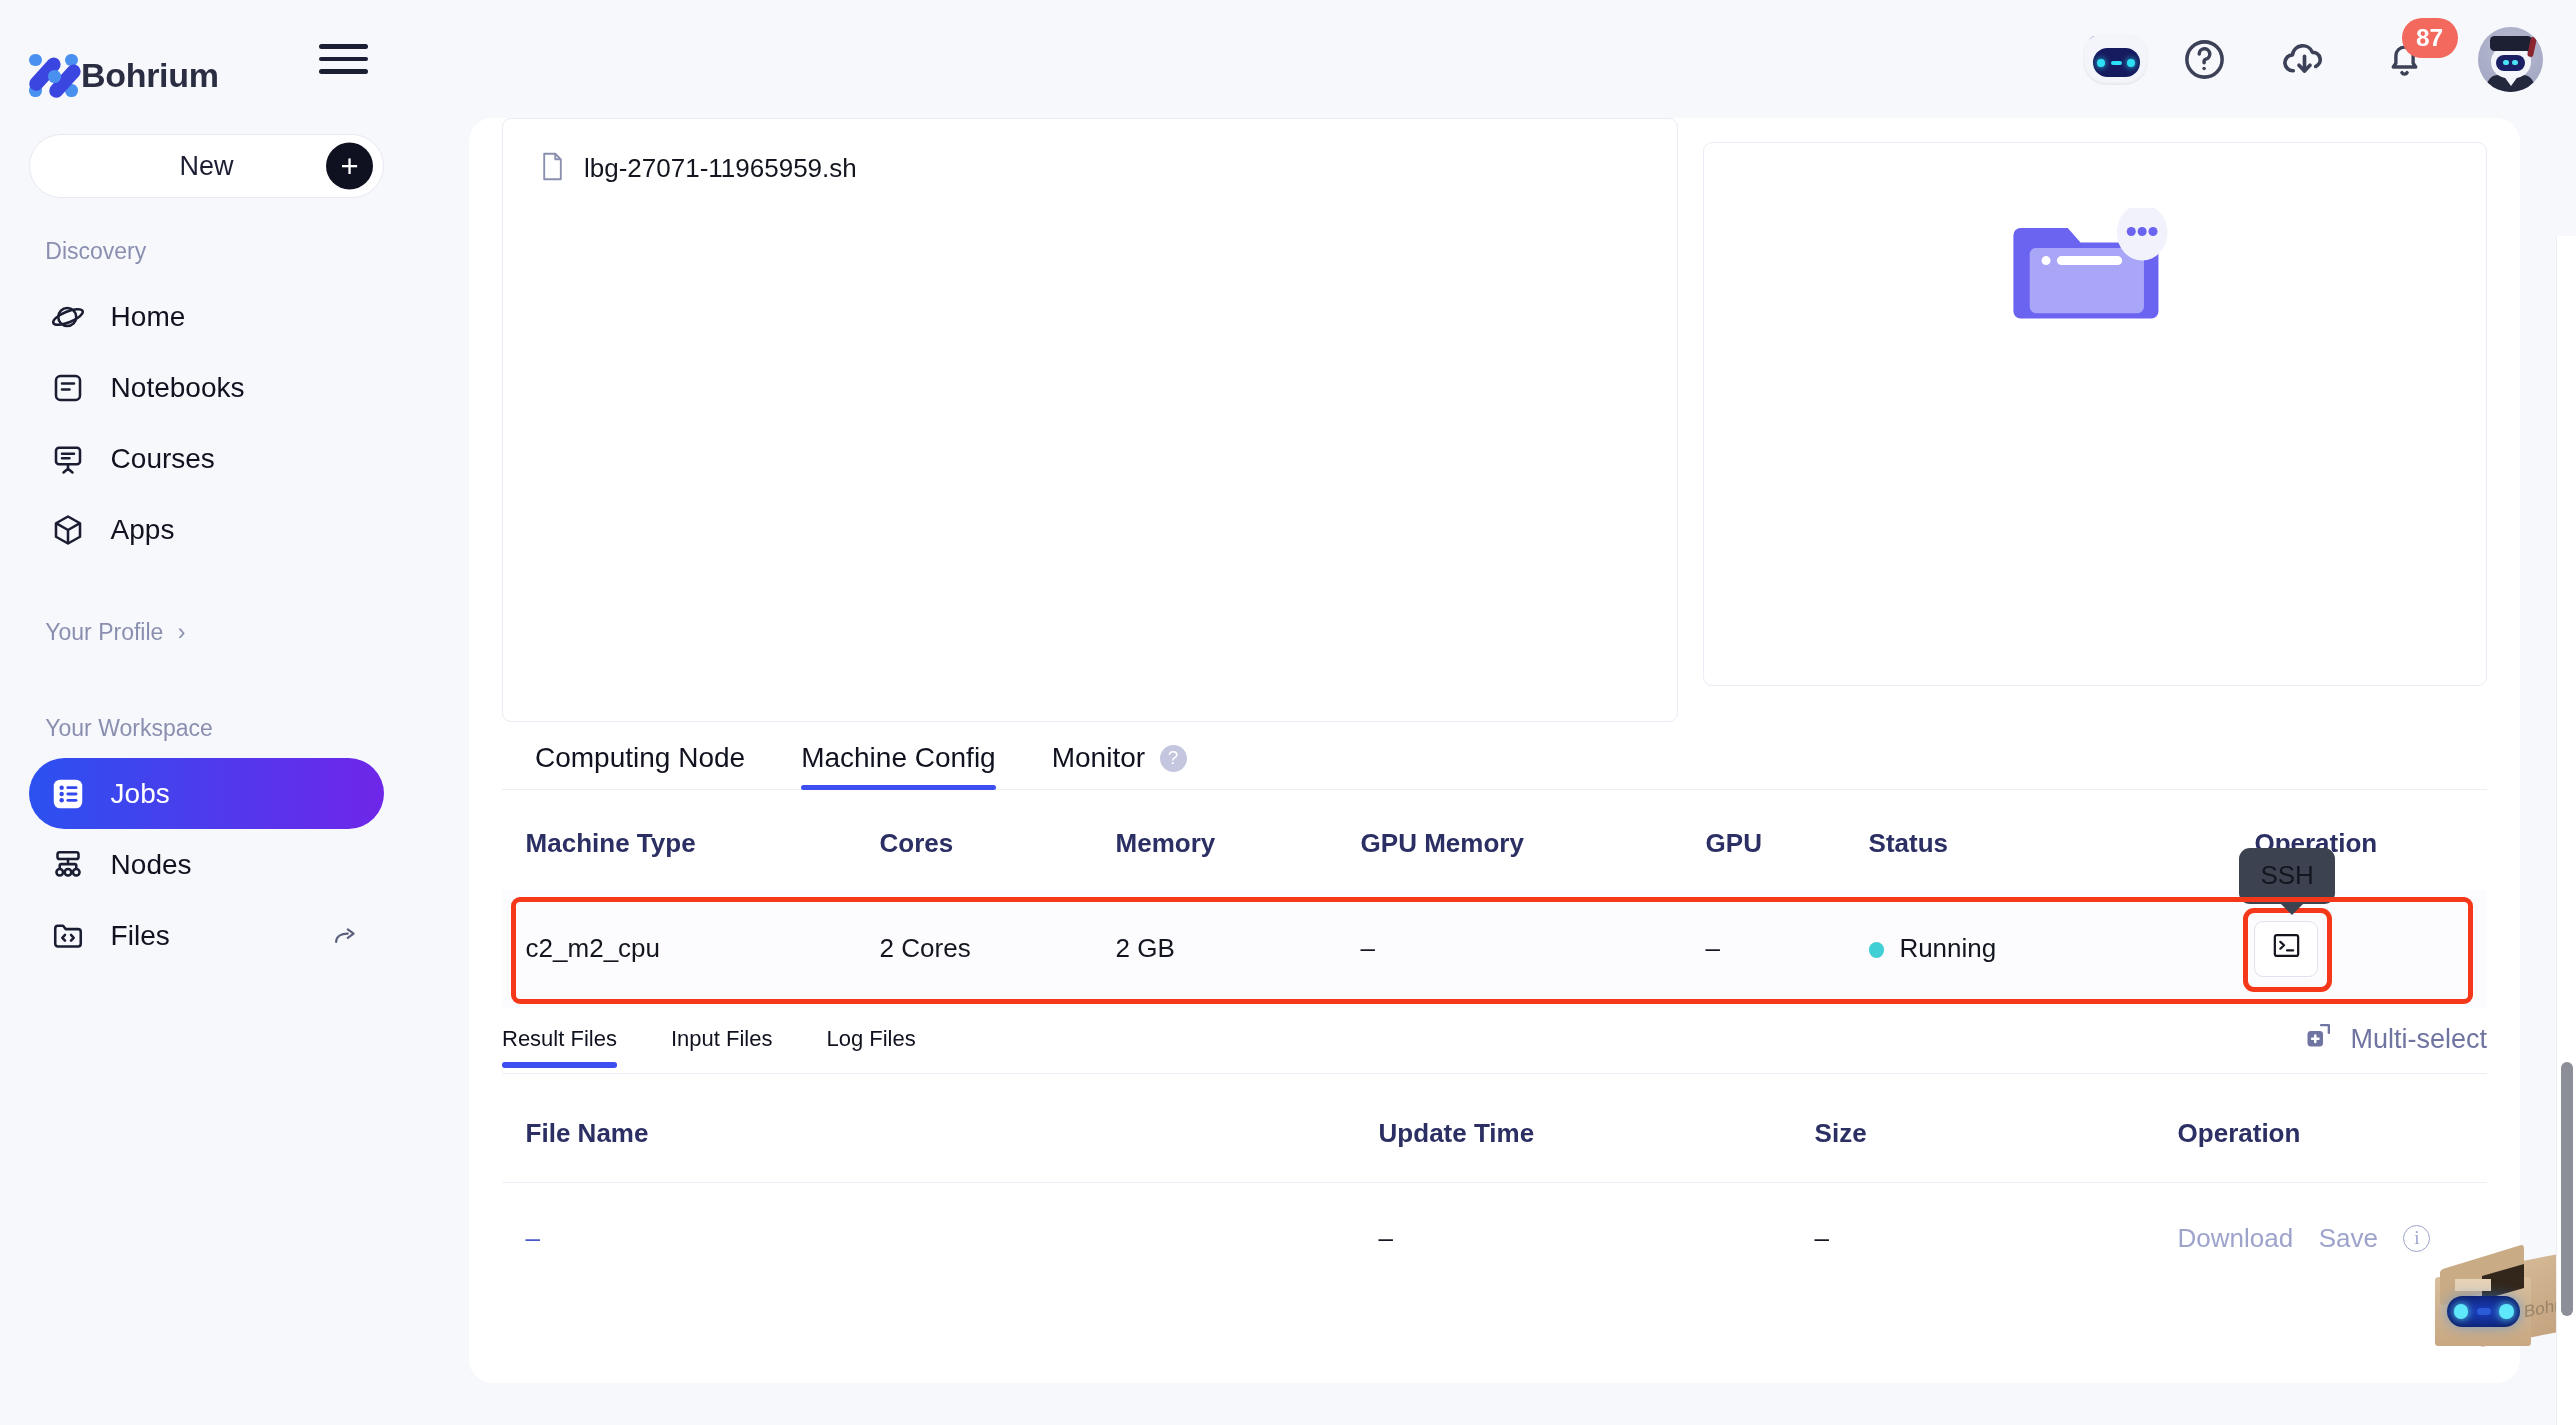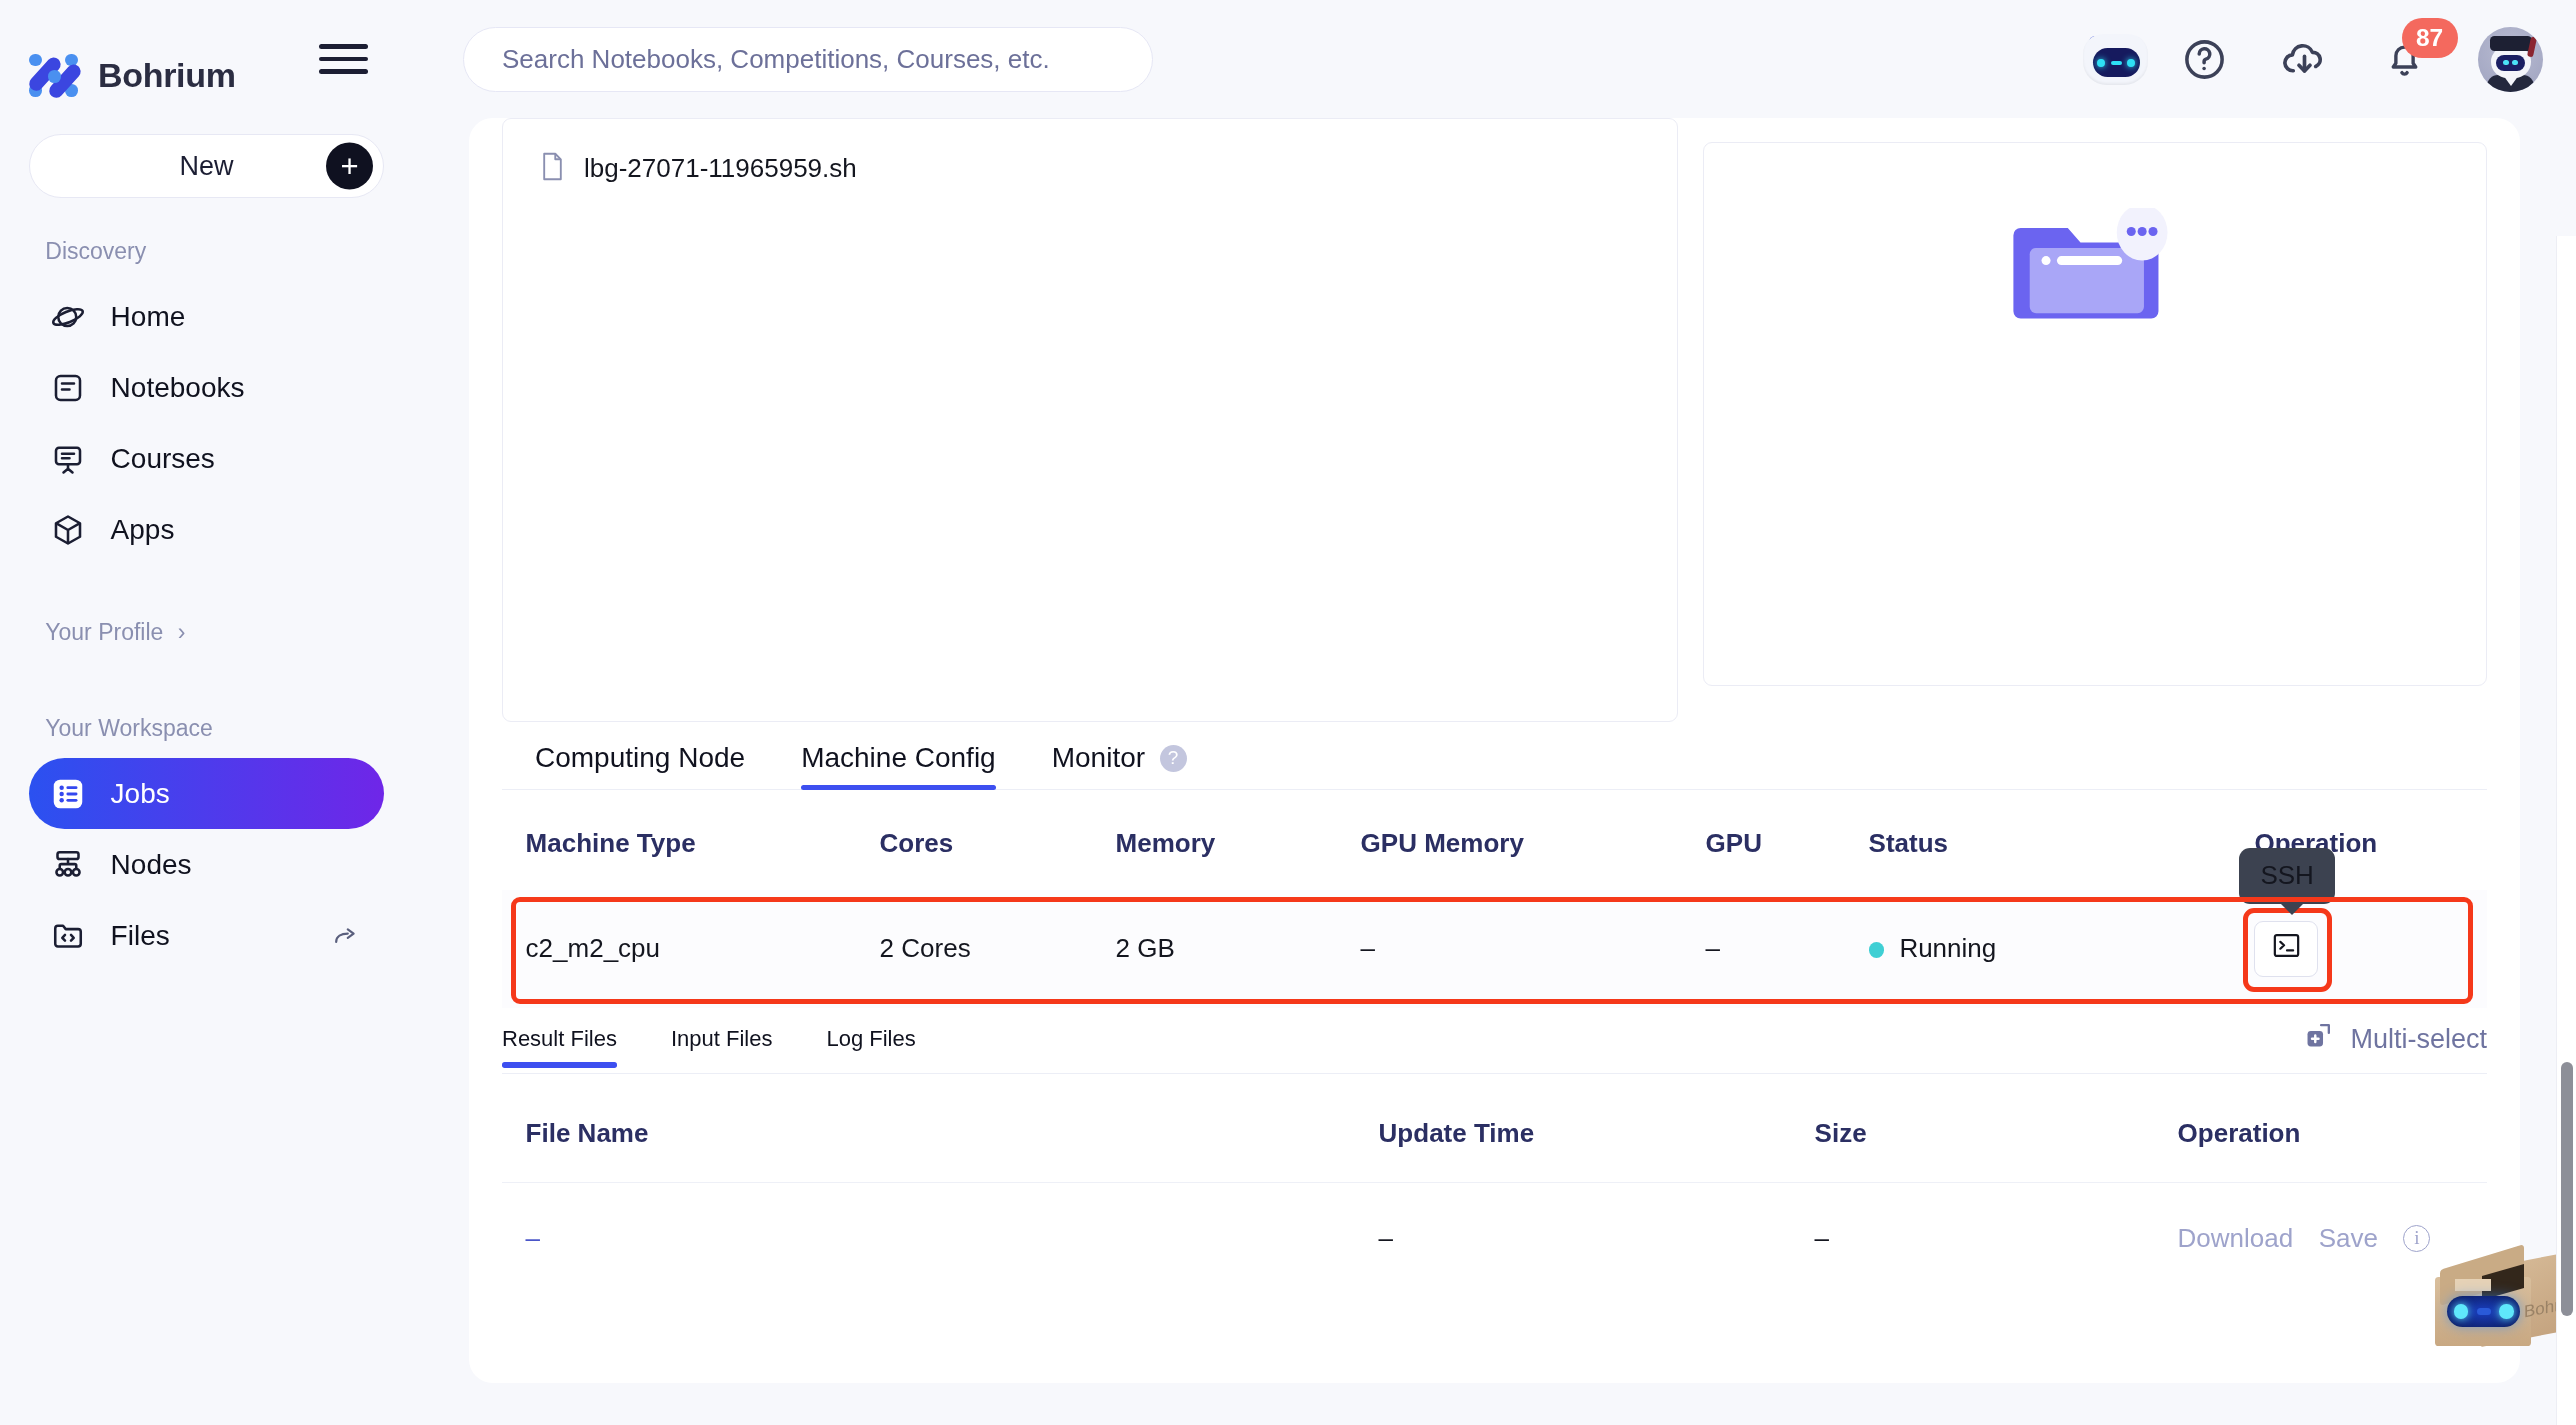--- a/index.html
+++ b/index.html
@@ -12,21 +12,21 @@
   .app { position: relative; width: 2576px; height: 1425px; display: flex; flex-direction: column; }
 
   
   .topbar {
     height: 118px; flex: 0 0 118px;
     display: flex; align-items: center;
     background: #f7f8fc;
     padding: 0 33px 0 29px;
     position: relative; z-index: 20;
   }
-  .brand { display: flex; align-items: center; gap: 18px; width: 272px; margin-top: 33px; }
+  .brand { display: flex; align-items: center; gap: 1px; width: 272px; margin-top: 33px; }
   .logo-mark { width: 51px; height: 51px; position: relative; }
   .logo-mark i { position: absolute; display: block; }
   .dot { width: 12.7px; height: 12.7px; border-radius: 50%; background: #4a90f0; }
   .bar { width: 13.6px; height: 40px; border-radius: 7.3px; background: #3b46e0;
          transform: rotate(42deg); }
   .brand-name { font-size: 34px; font-weight: bold; color: #2b2d42; letter-spacing: -0.3px; }
 
   .hamburger { width: 49px; height: 49px; display:flex; flex-direction: column;
                justify-content: center; gap: 8.2px; margin-left: 18px; cursor: pointer; }
   .hamburger span { display:block; height: 4.5px; border-radius: 2.7px; background:#1c1e33; }
@@ -271,25 +271,20 @@
       </div>
       <div class="brand-name">Bohrium</div>
     </div>
 
     <div class="hamburger">
       <span></span>
         <span></span>
         <span></span>
     </div>
 
-    <div class="search-wrap">
-      <div class="searchbox">
-        <input value="" placeholder="Search Notebooks, Competitions, Courses, etc." style="">
-      </div>
-    </div>
 
     <div class="top-actions">
       <div class="ico-btn">
         <div class="robot-head">
           <div class="ear l"></div>
             <div class="ear r"></div>
           <div class="shell"></div>
           <div class="visor">
               <span class="eye"></span>
               <span class="mouth"></span>

